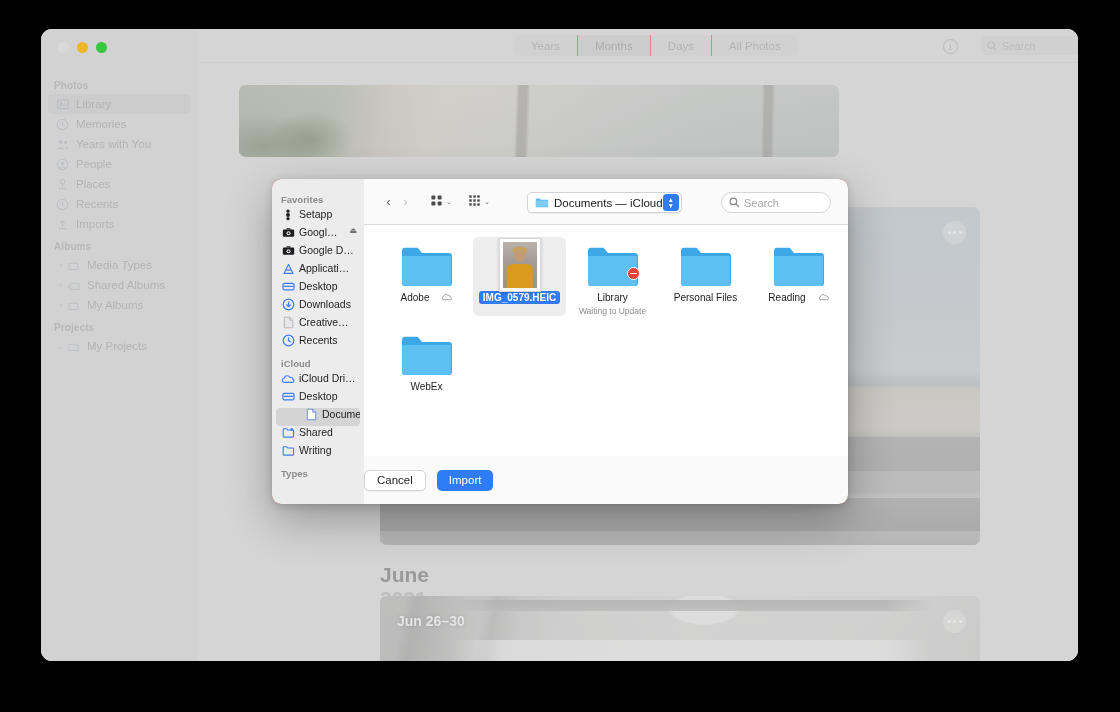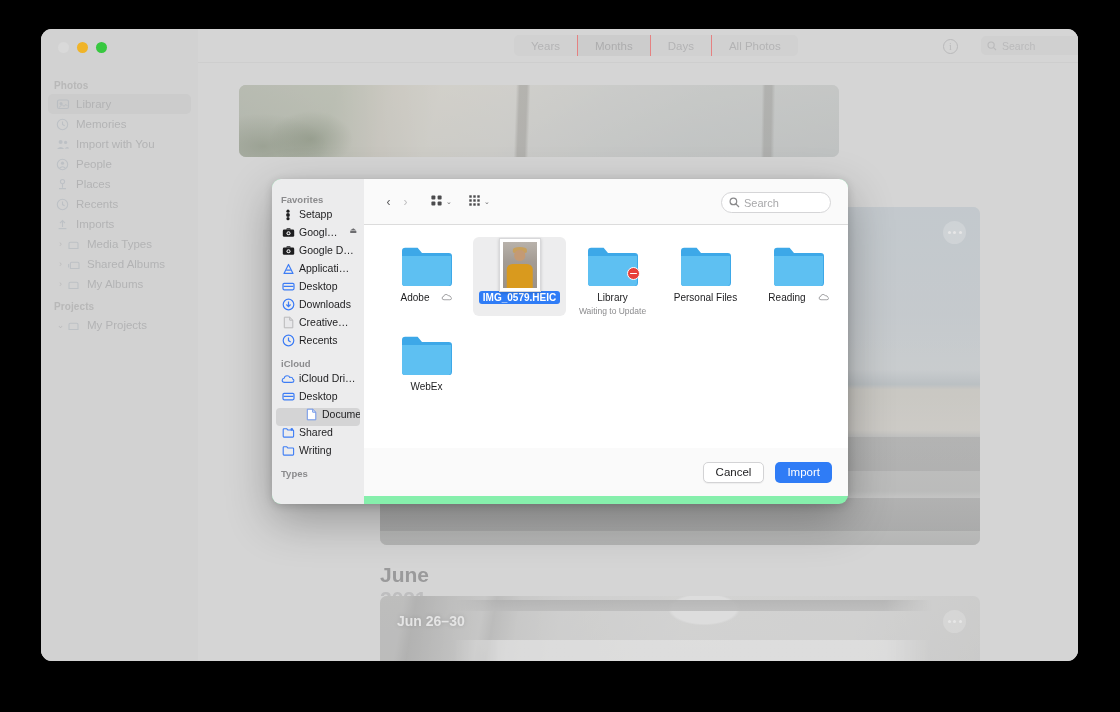--- a/index.html
+++ b/index.html
@@ -200,21 +200,21 @@
     position: absolute; inset: 0;
     background: rgba(214,214,214,.42);
     pointer-events: none;
   }
 
   
   #open-sheet {
     position: absolute;
     left: 272px; top: 179px;
     width: 576px; height: 325px;
-    background: #86efac;
+    background: #b91c1c;
     border-radius: 9px;
     overflow: hidden;
     box-shadow: 0 16px 46px rgba(0,0,0,.30), 0 2px 8px rgba(0,0,0,.16);
   }
 
   
   #sheet-sidebar {
     position: absolute; left: 0; top: 0;
     width: 92px; height: 100%;
     background: #ececed;
@@ -344,24 +344,24 @@
     position: absolute; left: 50%; bottom: 0; width: 78%; height: 52%;
     transform: translateX(-50%);
     background: #d99a1e; border-radius: 22% 22% 0 0;
   }
   .item-halo {
     background: #ededee; border-radius: 6px;
   }
 
   
   #sheet-footer {
-    position: absolute; left: 92px; right: 0; bottom: 8px;
+    position: absolute; left: 92px; right: 0; bottom: 0;
     height: 48px;
     background: #fafafa;
-    display: flex; align-items: center; justify-content: flex-end;
+    display: flex; align-items: center; 
     padding-right: 16px; gap: 11px;
   }
   .sheet-btn {
     height: 21px; min-width: 54px;
     border-radius: 5px;
     font-size: 11.5px;
     display: flex; align-items: center; justify-content: center;
     padding: 0 12px;
   }
   .sheet-btn.secondary {
@@ -409,21 +409,21 @@
       </div>
       <div class="sb-item">
         <span class="sb-ico">
             <svg width="14" height="12" viewBox="0 0 14 12">
               <circle cx="4.6" cy="4" r="2" fill="#8e9aa8"></circle>
               <circle cx="9.6" cy="4.4" r="1.6" fill="#8e9aa8"></circle>
               <path d="M1 11 q3.6-4 7.2 0 z" fill="#8e9aa8"></path>
               <path d="M8.6 10.8 q2.4-3.4 4.6-.4 z" fill="#8e9aa8"></path>
             </svg>
           </span>
-        <span>Import with You</span>
+        <span>Years with You</span>
       </div>
       <div class="sb-item">
         <span class="sb-ico">
             <svg width="13" height="13" viewBox="0 0 13 13">
               <circle cx="6.5" cy="6.5" r="5.2" fill="none" stroke="#8e9aa8" stroke-width="1.1"></circle>
               <circle cx="6.5" cy="5.2" r="1.6" fill="#8e9aa8"></circle>
               <path d="M3.4 10.4 q3.1-3.4 6.2 0" fill="none" stroke="#8e9aa8" stroke-width="1.1"></path>
             </svg>
           </span>
         <span>People</span>
@@ -449,20 +449,21 @@
       <div class="sb-item">
         <span class="sb-ico">
             <svg width="13" height="13" viewBox="0 0 13 13">
               <path d="M6.5 9 V2.6 M4 5.2 L6.5 2.6 L9 5.2" fill="none" stroke="#8e9aa8" stroke-width="1.1"></path>
               <path d="M2.6 10.6 h7.8" fill="none" stroke="#8e9aa8" stroke-width="1.1"></path>
             </svg>
           </span>
         <span>Imports</span>
       </div>
 
+      <div class="sb-group-label">Albums</div>
 
       <div class="sb-item">
         <span class="sb-disc">›</span>
         <span class="sb-ico">
             <svg width="13" height="11" viewBox="0 0 13 11">
               <path d="M2 9.5 V4.5 q0-1.2 1.2-1.2 h6.6 q1.2 0 1.2 1.2 v5 z" fill="none" stroke="#8e9aa8" stroke-width="1.1"></path>
             </svg>
           </span>
         <span>Media Types</span>
       </div>
@@ -730,20 +731,31 @@
                 <rect x="5.3" y="5.3" width="2.4" height="2.4"></rect>
                 <rect x="9.3" y="5.3" width="2.4" height="2.4"></rect>
                 <rect x="1.3" y="9.3" width="2.4" height="2.4"></rect>
                 <rect x="5.3" y="9.3" width="2.4" height="2.4"></rect>
                 <rect x="9.3" y="9.3" width="2.4" height="2.4"></rect>
               </g>
             </svg></span>
         <span class="caret">⌄</span>
       </div>
 
+      <div id="path-pop">
+        <span><svg width="14" height="11" viewBox="0 0 14 11">
+              <path d="M.8 9.4 V2.3 q0-.8.8-.8 h3.1 l1 1.2 h6.6 q.8 0 .8.8 v5.9 q0 .8-.8.8 H1.6 q-.8 0-.8-.8z" fill="#56b8f0"></path>
+              <path d="M.8 3.6 h12.4 v5.1 q0 .8-.8.8 H1.6 q-.8 0-.8-.8z" fill="#7fcdf5"></path>
+            </svg></span>
+        <span class="ptext">Documents — iCloud</span>
+        <span id="path-stepper">
+            <span>▲</span>
+            <span>▼</span>
+          </span>
+      </div>
 
       <div id="sheet-search">
         <span><svg width="11" height="11" viewBox="0 0 11 11">
               <circle cx="4.4" cy="4.4" r="3.3" fill="none" stroke="#8a8a8c" stroke-width="1.2"></circle>
               <path d="M6.9 6.9 L10 10" stroke="#8a8a8c" stroke-width="1.3"></path>
             </svg></span>
         <span class="ph">Search</span>
       </div>
     </div>
 

